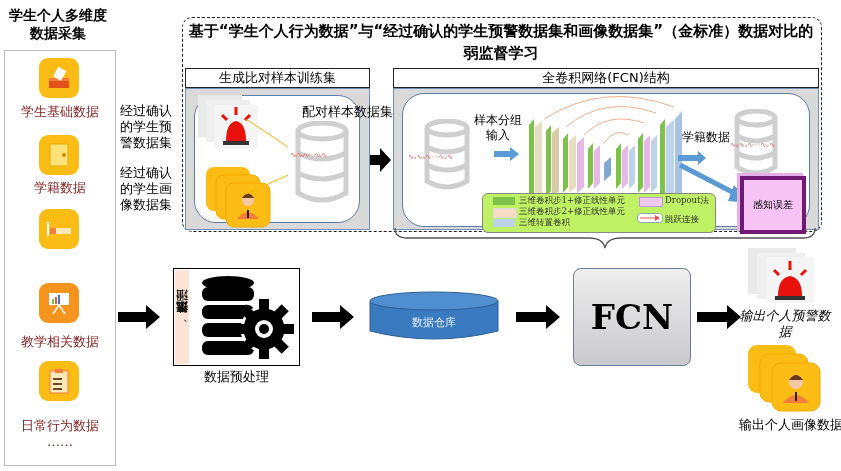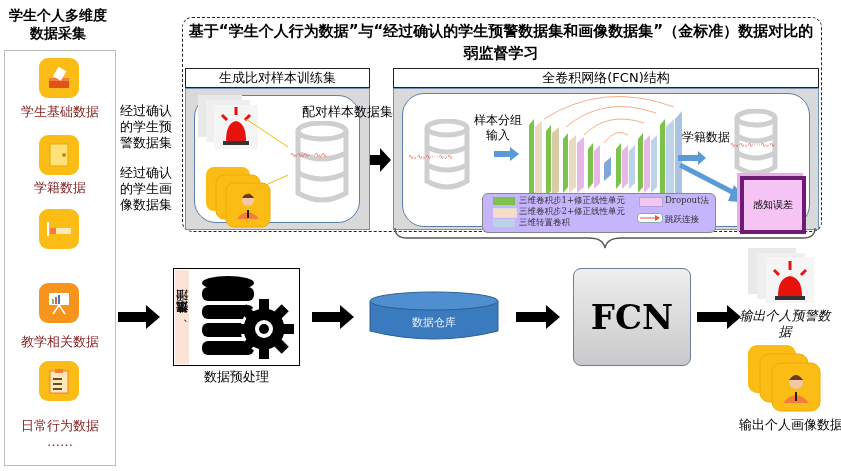--- a/index.html
+++ b/index.html
@@ -12,21 +12,21 @@
   .src-label { position:absolute; left:0; width:110px; text-align:center; font-size:13px; color:#7f1d1d; }
   .dash-box { left:182px; top:17px; width:638px; height:213px; border:1.3px dashed #222; border-radius:10px; }
   .main-title { left:186px; top:20px; width:630px; text-align:center; font-size:15px; font-weight:bold; line-height:22px; }
   .sec-header { border:1px solid #222; background:#fff; text-align:center; font-size:13px; height:18px; line-height:18px; }
   .sec-body { background:#d9d9d9; border:1px solid #6f8fb5; }
   .inner-round { background:#fff; border:1.3px solid #5a7fad; border-radius:22px; }
   .side-text { font-size:13px; line-height:16px; }
   .fcn-box { left:573px; top:268px; width:116px; height:96px; border-radius:8px;
              background:linear-gradient(#eeeeef,#c9c9cb); border:1.3px solid #6a7f9a;
              display:flex; align-items:center; justify-content:center; font-family:"DejaVu Serif", serif; font-weight:bold; font-size:34px; }
-  .legend { left:482px; top:193px; width:232px; height:38px; background:#c4b5fd; border:1px solid #888; border-radius:6px; font-family:"DejaVu Serif", serif; font-size:8.5px; }
+  .legend { left:482px; top:193px; width:232px; height:38px; background:#bef264; border:1px solid #888; border-radius:6px; font-family:"DejaVu Serif", serif; font-size:8.5px; }
   .legend .sw { position:absolute; width:22px; height:8px; }
   .legend .lt { position:absolute; white-space:nowrap; color:#333; }
   .out-label { font-size:13px; text-align:center; line-height:16px; }
 </style>
 </head>
 <body>
 
 <div class="abs title-left">学生个人多维度数据采集</div>
 <div class="abs left-panel">
   <div class="src-icon" style="top:7px;background:#fbbd15;">

